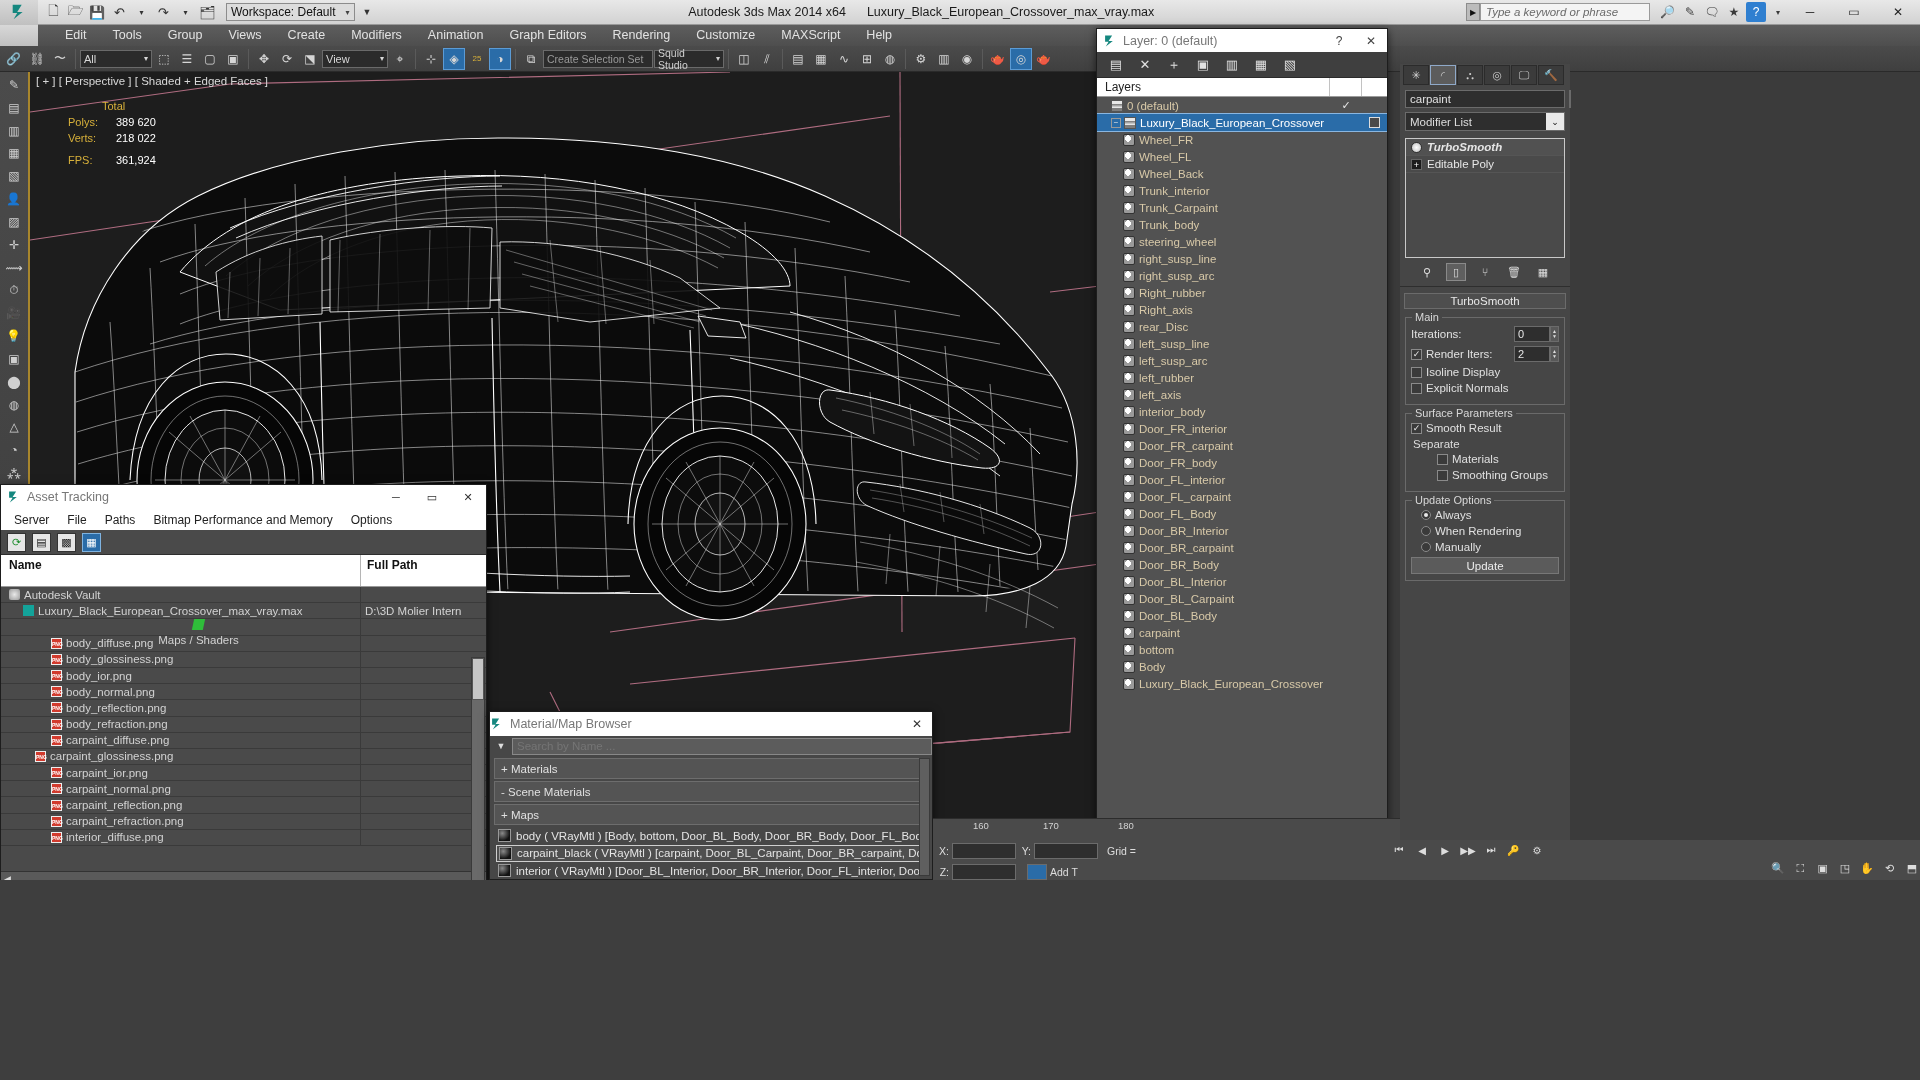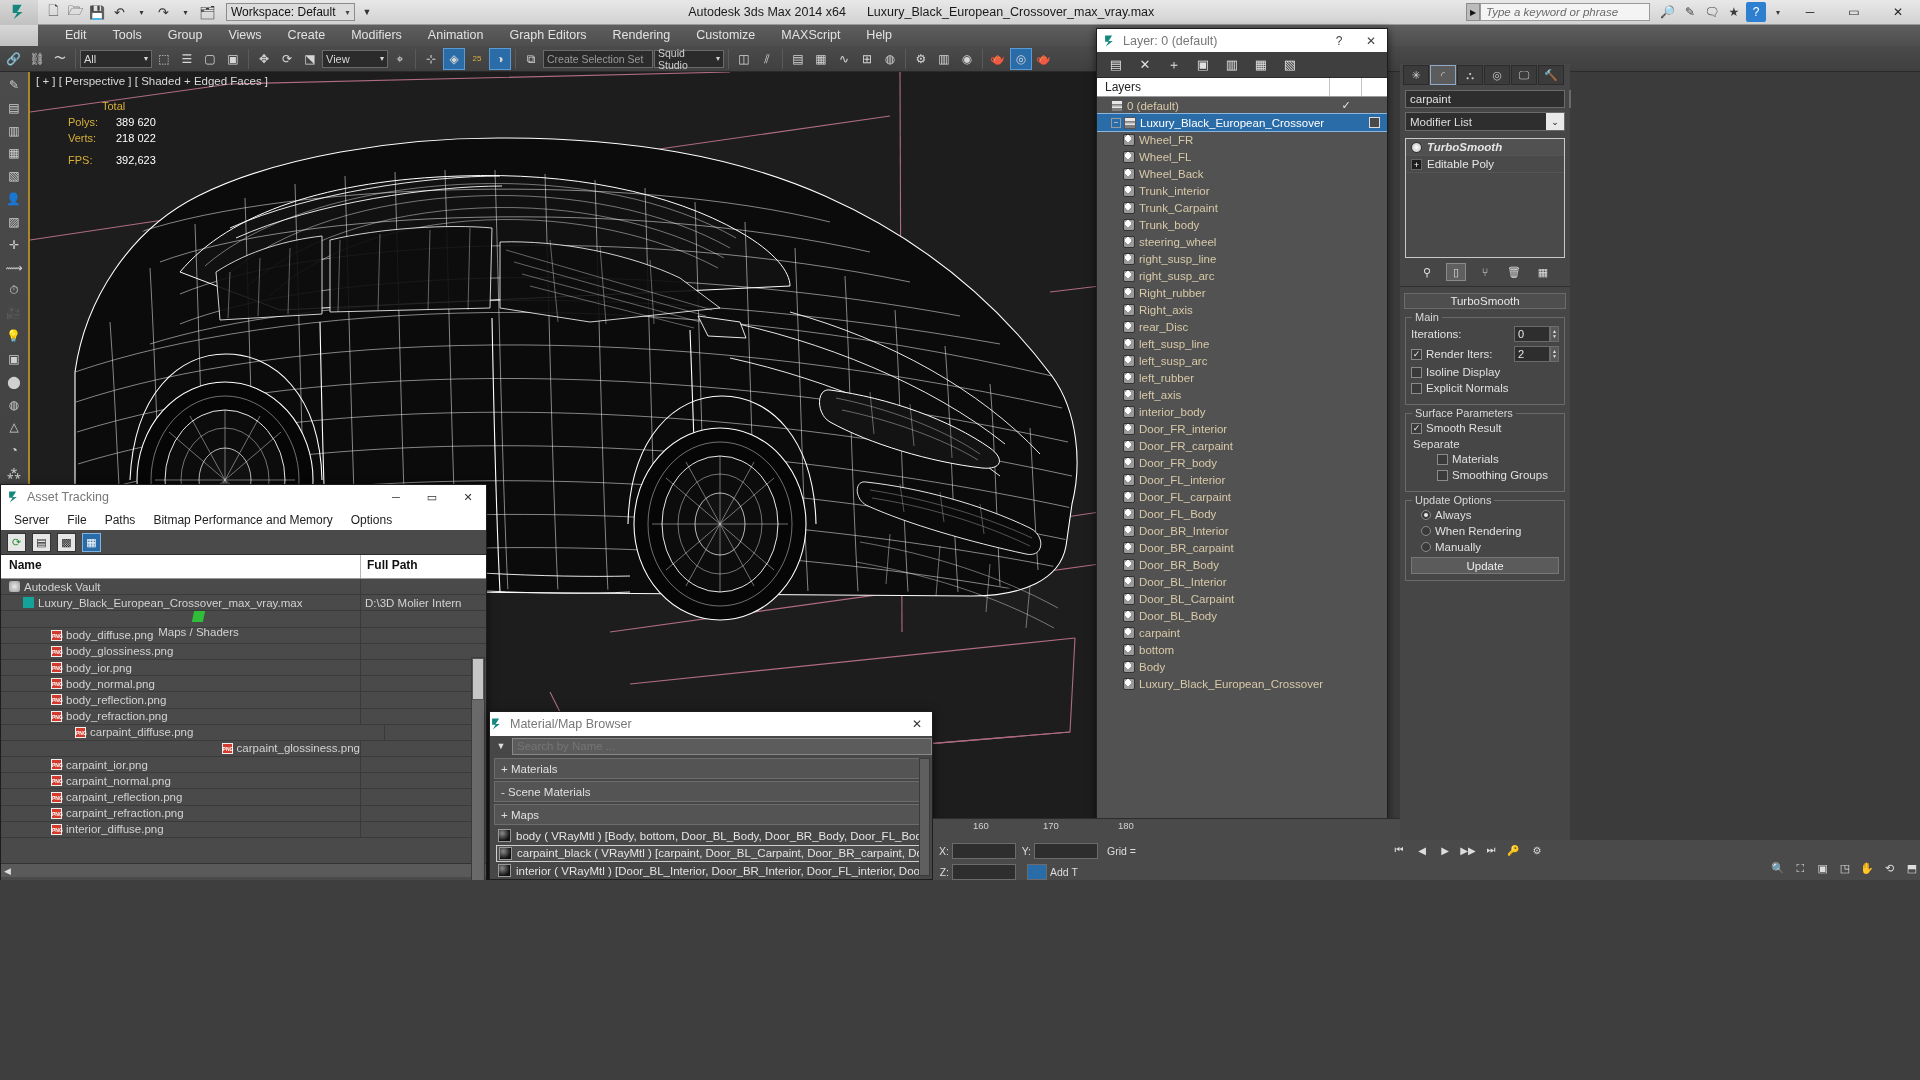--- a/index.html
+++ b/index.html
@@ -91,21 +91,21 @@
   .aw-title .wb span { width:36px; height:24px; display:flex; align-items:center;
     justify-content:center; font-size:11px; color:#333; }
   .aw-menu { height:21px; background:#fff; display:flex; align-items:center;
     font-size:12px; color:#222; padding-left:4px; }
   .aw-menu .mi { padding:0 9px; }
   .aw-tools { height:25px; background:#4a4a4a; display:flex; align-items:center;
     gap:6px; padding-left:6px; border-bottom:1px solid #2d2d2d; }
   .aw-tools .ab { width:19px;height:19px; background:#e6e6e6; border:1px solid #333;
     display:flex;align-items:center;justify-content:center;font-size:11px; color:#222; }
   .aw-tools .ab.on { background:#2a6ca8; border:1px solid #7fb3e0; color:#fff; }
-  .aw-head { height:24px; background:#fff; display:flex; font-size:12px; color:#111;
+  .aw-head { height:32px; background:#fff; display:flex; font-size:12px; color:#111;
      font-weight:bold; border-bottom:1px solid #999; }
   .aw-head .c1 { width:360px; padding-left:8px; line-height:20px; border-right:1px solid #b5b5b5;}
   .aw-head .c2 { flex:1; padding-left:6px; line-height:20px; }
   .aw-list { height:284px; overflow:hidden; background:#4a4a4a; }
   .aw-row { height:16.2px; display:flex; font-size:11.5px; color:#d2d2d2;
     border-bottom:1px solid #3a3a3a; align-items:center; }
   .aw-row .n { width:360px; display:flex; align-items:center; gap:4px;
      border-right:1px solid #3a3a3a; height:100%; }
   .aw-row .p { flex:1; padding-left:4px; color:#d2d2d2; overflow:hidden;
      white-space:nowrap; }
@@ -655,21 +655,21 @@
       <div class="row">
           <span class="k">Polys:</span>
           <span class="v">389 620</span>
         </div>
       <div class="row">
           <span class="k">Verts:</span>
           <span class="v">218 022</span>
         </div>
       <div class="row" style="margin-top:6px">
           <span class="k">FPS:</span>
-          <span class="v">392,623</span>
+          <span class="v">361,924</span>
         </div>
     </div>
   </div>
 
   <div class="assetwin">
     <div class="aw-title">
       <svg width="14" height="14" viewBox="0 0 20 20">
           <path d="M3 2 L13 2 L8 10 L14 10 L4 18 L8 11 L3 11 Z" fill="#15877f"></path>
         </svg>
       <span class="tl">Asset Tracking</span>
@@ -754,28 +754,28 @@
           <div class="p"></div>
         </div>
         <div class="aw-row">
           <div class="n" style="padding-left: 50px;">
             <span class="ico png">PNG</span>
             <span>body_refraction.png</span>
           </div>
           <div class="p"></div>
         </div>
         <div class="aw-row">
-          <div class="n" style="padding-left: 50px; margin-left: 24px;">
+          <div class="n" style="padding-left: 50px;">
             <span class="ico png">PNG</span>
             <span>carpaint_diffuse.png</span>
           </div>
           <div class="p"></div>
         </div>
         <div class="aw-row">
-          <div class="n" style="padding-left: 34px; justify-content: flex-end;">
+          <div class="n" style="padding-left: 34px;">
             <span class="ico png">PNG</span>
             <span>carpaint_glossiness.png</span>
           </div>
           <div class="p"></div>
         </div>
         <div class="aw-row">
           <div class="n" style="padding-left: 50px;">
             <span class="ico png">PNG</span>
             <span>carpaint_ior.png</span>
           </div>

